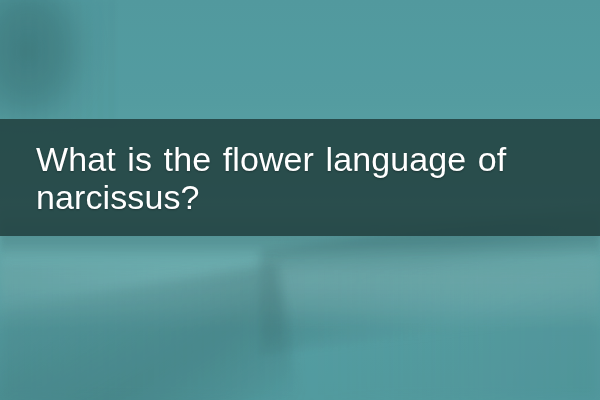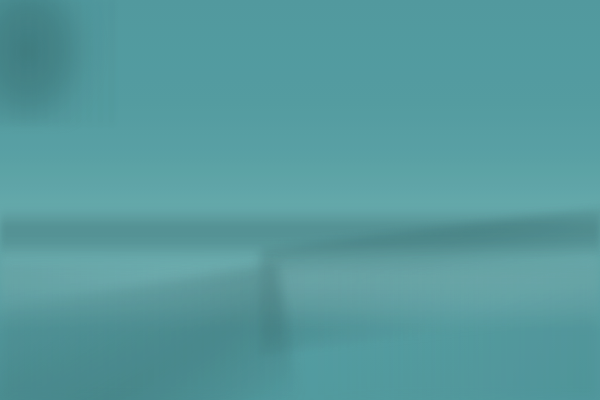--- a/index.html
+++ b/index.html
@@ -210,14 +210,17 @@
     <div class="forest-left"></div>
     <div class="forest-left-streaks"></div>
     <div class="treeline-right"></div>
     <div class="mist"></div>
     <div class="shore-left"></div>
     <div class="reflection"></div>
     <div class="photo-grade"></div>
     <div class="photo-grade-2"></div>
   </div>
 
+  <div class="caption-band">
+    <p class="caption-text">What is the flower language of narcissus?</p>
+  </div>
 
 </div>
 
 </body></html>

